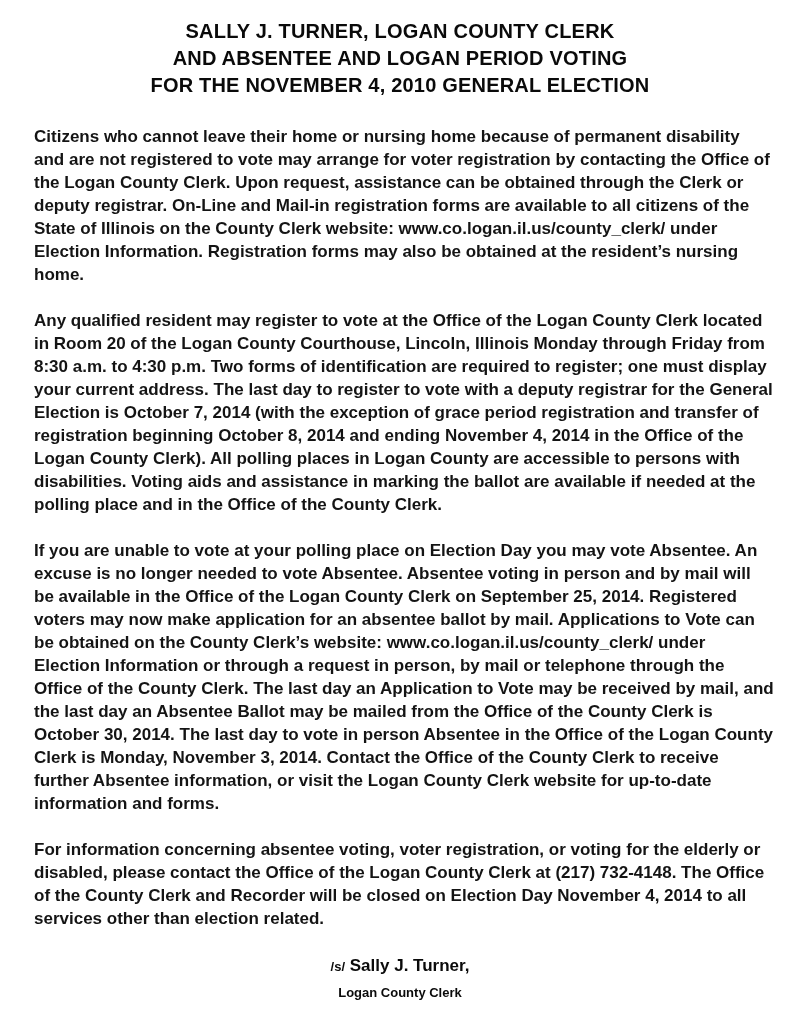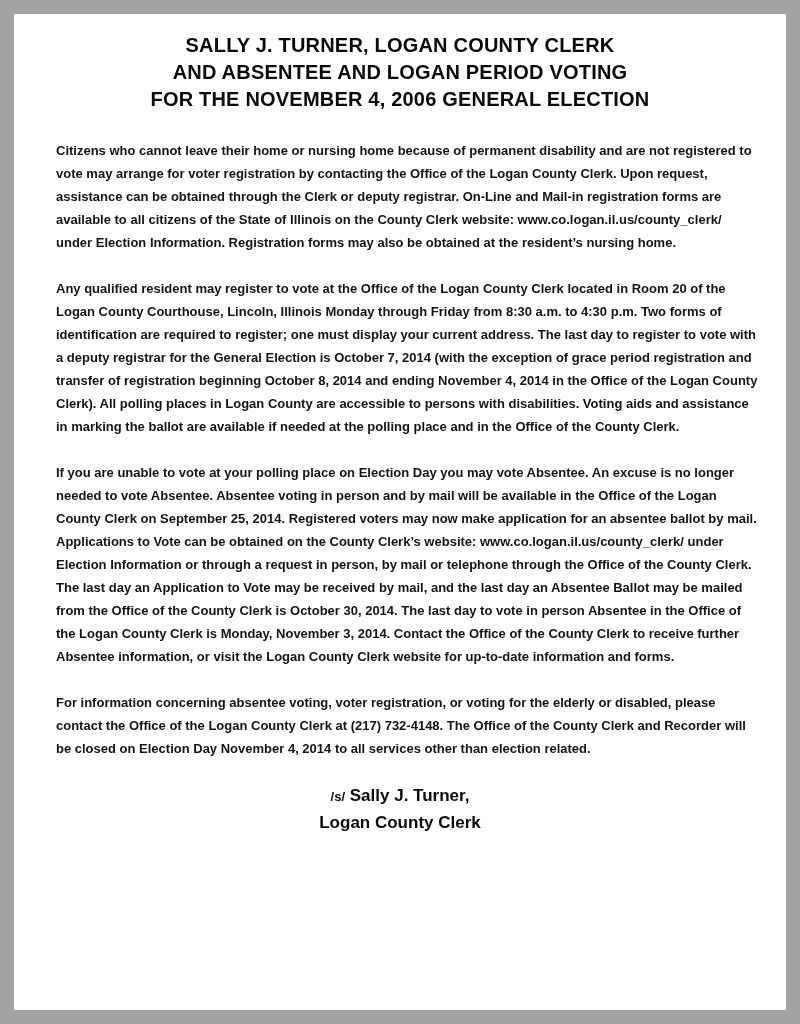--- a/index.html
+++ b/index.html
@@ -14,76 +14,75 @@
     overflow: hidden;
   }
   .frame {
     position: absolute;
     left: 0;
     top: 0;
     width: 800px;
     height: 1024px;
     background: #a3a3a3;
     box-sizing: border-box;
-    padding: 14px;
   }
   .page {
     background: #ffffff;
     width: 100%;
     height: 100%;
     box-sizing: border-box;
     padding: 18px 26px 16px 26px;
     color: #111111;
   }
   .title-block {
     text-align: center;
     font-weight: 700;
     font-size: 20px;
     line-height: 27px;
     letter-spacing: 0.2px;
     color: #0a0a0a;
     margin: 0 0 26px 0;
   }
   .para {
     font-weight: 700;
-    font-size: 13px;
+    font-size: 17px;
     line-height: 23px;
     color: #141414;
     text-align: left;
-    margin: 0 0 23px 16px;
+    margin: 0 0 23px 8px;
   }
   .signature {
     margin-top: 16px;
     text-align: center;
     font-weight: 700;
     color: #0a0a0a;
   }
   .sig-line1 {
     font-size: 17px;
     line-height: 26px;
   }
   .sig-prefix {
     font-size: 13px;
     font-weight: 700;
   }
   .sig-line2 {
-    font-size: 17px;
+    font-size: 13px;
     line-height: 26px;
   }
 </style>
 </head>
 <body>
 
 <div class="frame">
   <div class="page">
 
     <header class="title-block">
       <div>SALLY J. TURNER, LOGAN COUNTY CLERK</div>
       <div>AND ABSENTEE AND LOGAN PERIOD VOTING</div>
-      <div>FOR THE NOVEMBER 4, 2006 GENERAL ELECTION</div>
+      <div>FOR THE NOVEMBER 4, 2010 GENERAL ELECTION</div>
     </header>
 
     <p class="para">Citizens who cannot leave their home or nursing home because of permanent disability and are not registered to vote may arrange for voter registration by contacting the Office of the Logan County Clerk.  Upon request, assistance can be obtained through the Clerk or deputy registrar. On-Line and Mail-in registration forms are available to all citizens of the State of Illinois on the County Clerk website: www.co.logan.il.us/county_clerk/ under Election Information. Registration forms may also be obtained at the resident’s nursing home.</p>
 
     <p class="para">Any qualified resident may register to vote at the Office of the Logan County Clerk located in Room 20 of the Logan County Courthouse, Lincoln, Illinois Monday through Friday from 8:30 a.m. to 4:30 p.m.  Two forms of identification are required to register; one must display your current address. The last day to register to vote with a deputy registrar for the General Election is October 7, 2014 (with the exception of grace period registration and transfer of registration beginning October 8, 2014 and ending November 4, 2014 in the Office of the Logan County Clerk). All polling places in Logan County are accessible to persons with disabilities. Voting aids and assistance in marking the ballot are available if needed at the polling place and in the Office of the County Clerk.</p>
 
     <p class="para">If you are unable to vote at your polling place on Election Day you may vote Absentee.  An excuse is no longer needed to vote Absentee.  Absentee voting in person and by mail will be available in the Office of the Logan County Clerk on September 25, 2014.  Registered voters may now make application for an absentee ballot by mail.  Applications to Vote can be obtained on the County Clerk’s website: www.co.logan.il.us/county_clerk/ under Election Information or through a request in person, by mail or telephone through the Office of the County Clerk.  The last day an Application to Vote may be received by mail, and the last day an Absentee Ballot may be mailed from the Office of the County Clerk is October 30, 2014. The last day to vote in person Absentee in the Office of the Logan County Clerk is Monday, November 3, 2014.  Contact the Office of the County Clerk to receive further Absentee information, or visit the Logan County Clerk website for up-to-date information and forms.</p>
 
     <p class="para">For information concerning absentee voting, voter registration, or voting for the elderly or disabled, please contact the Office of the Logan County Clerk at (217) 732-4148. The Office of the County Clerk and Recorder will be closed on Election Day November 4, 2014 to all services other than election related.</p>
 

